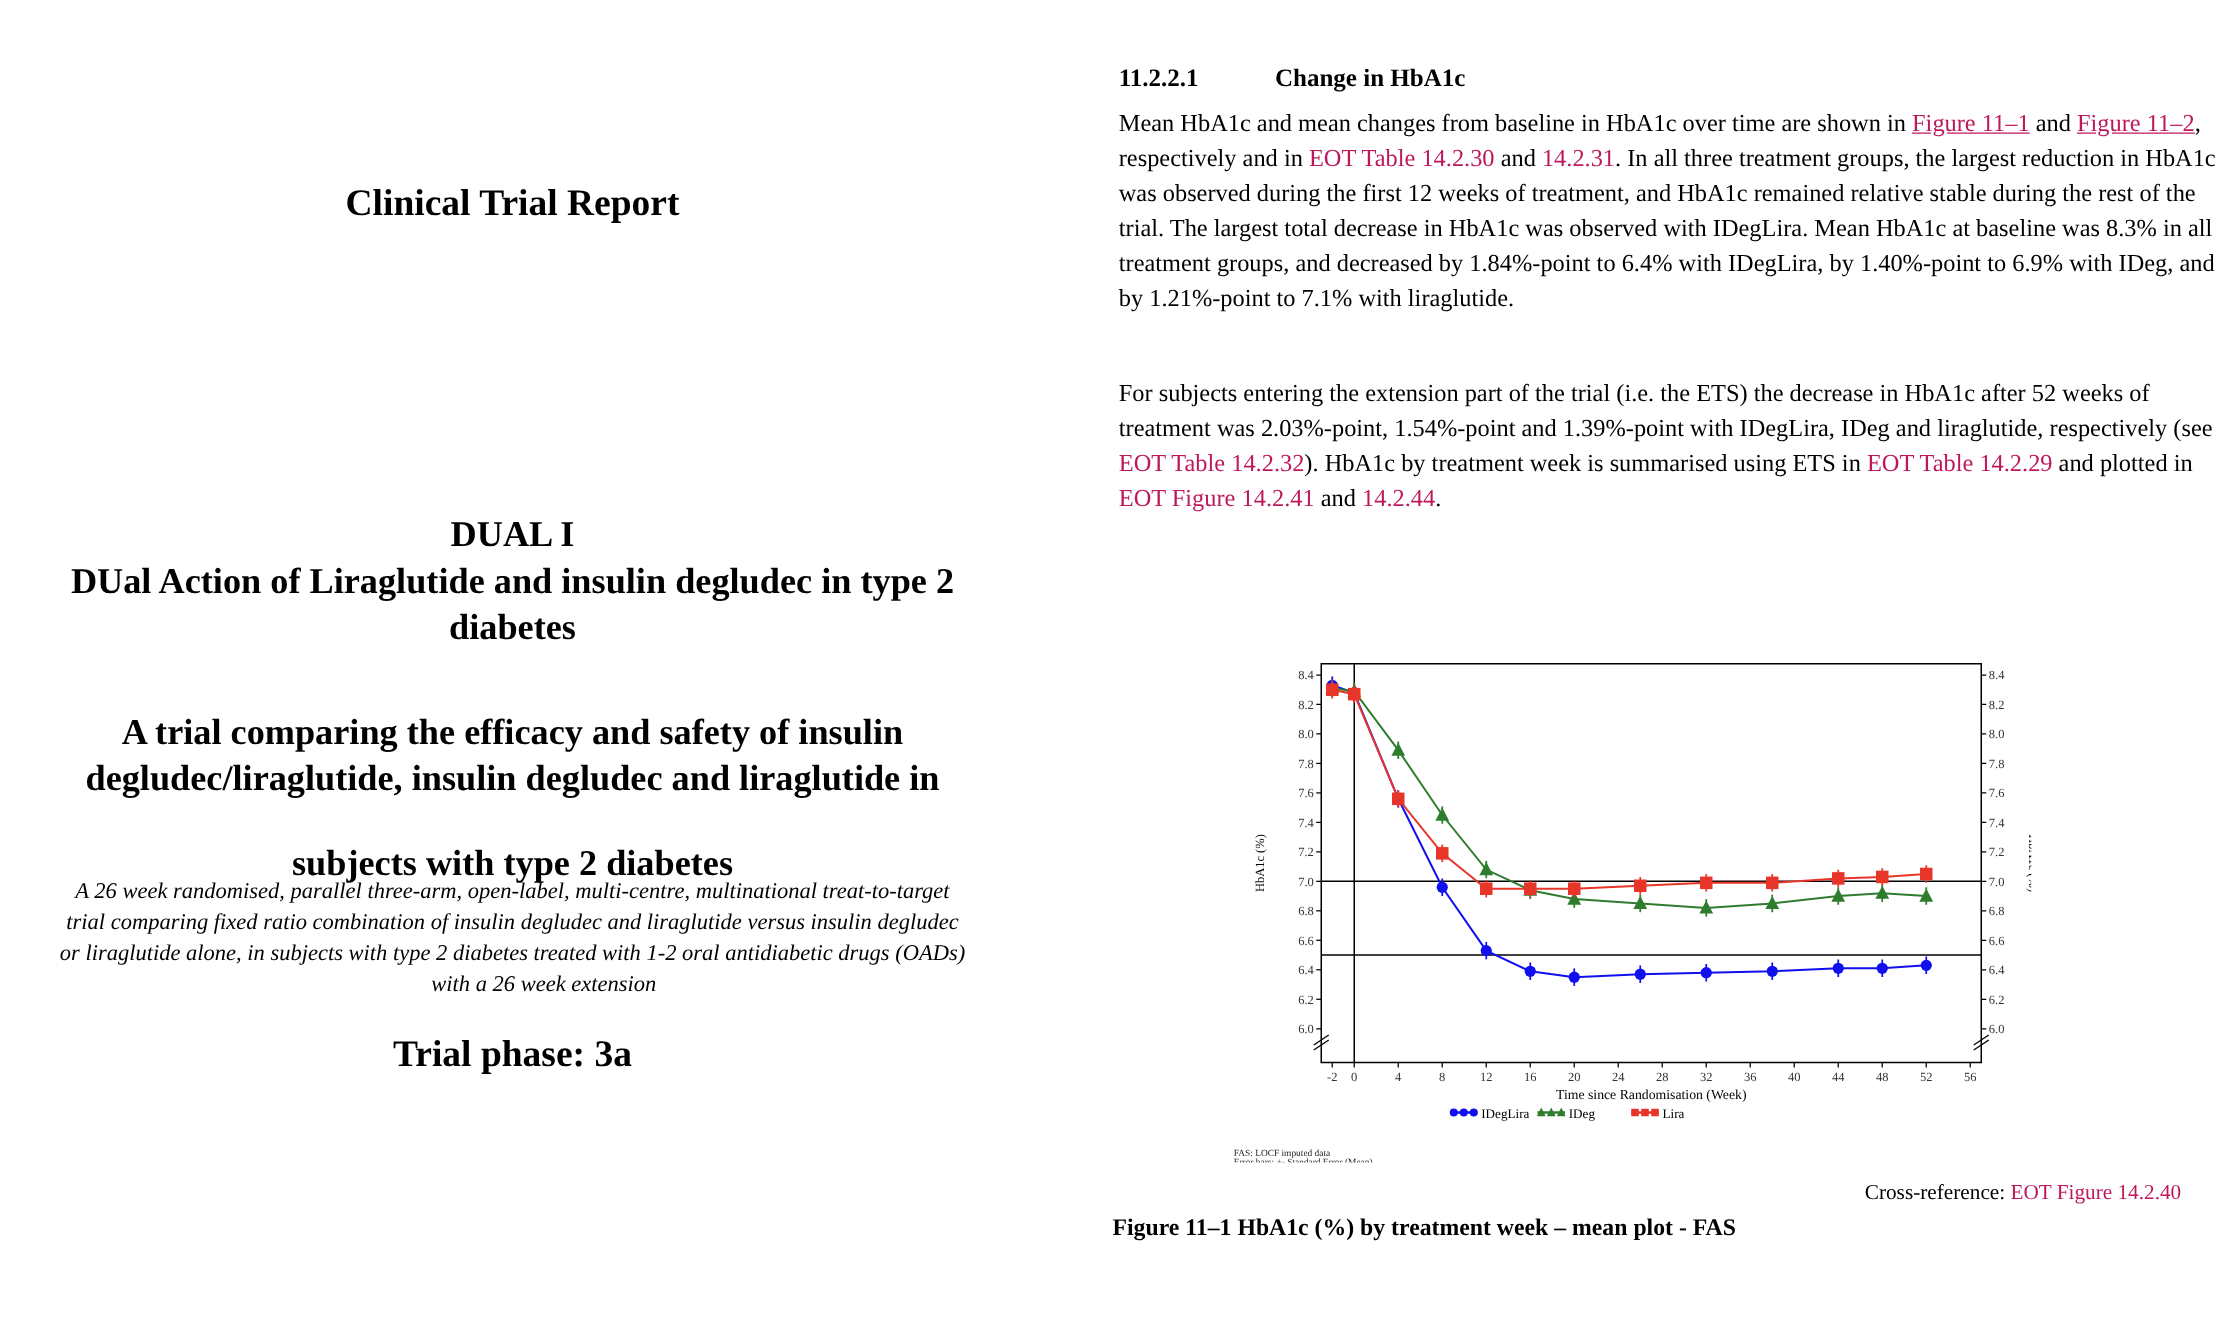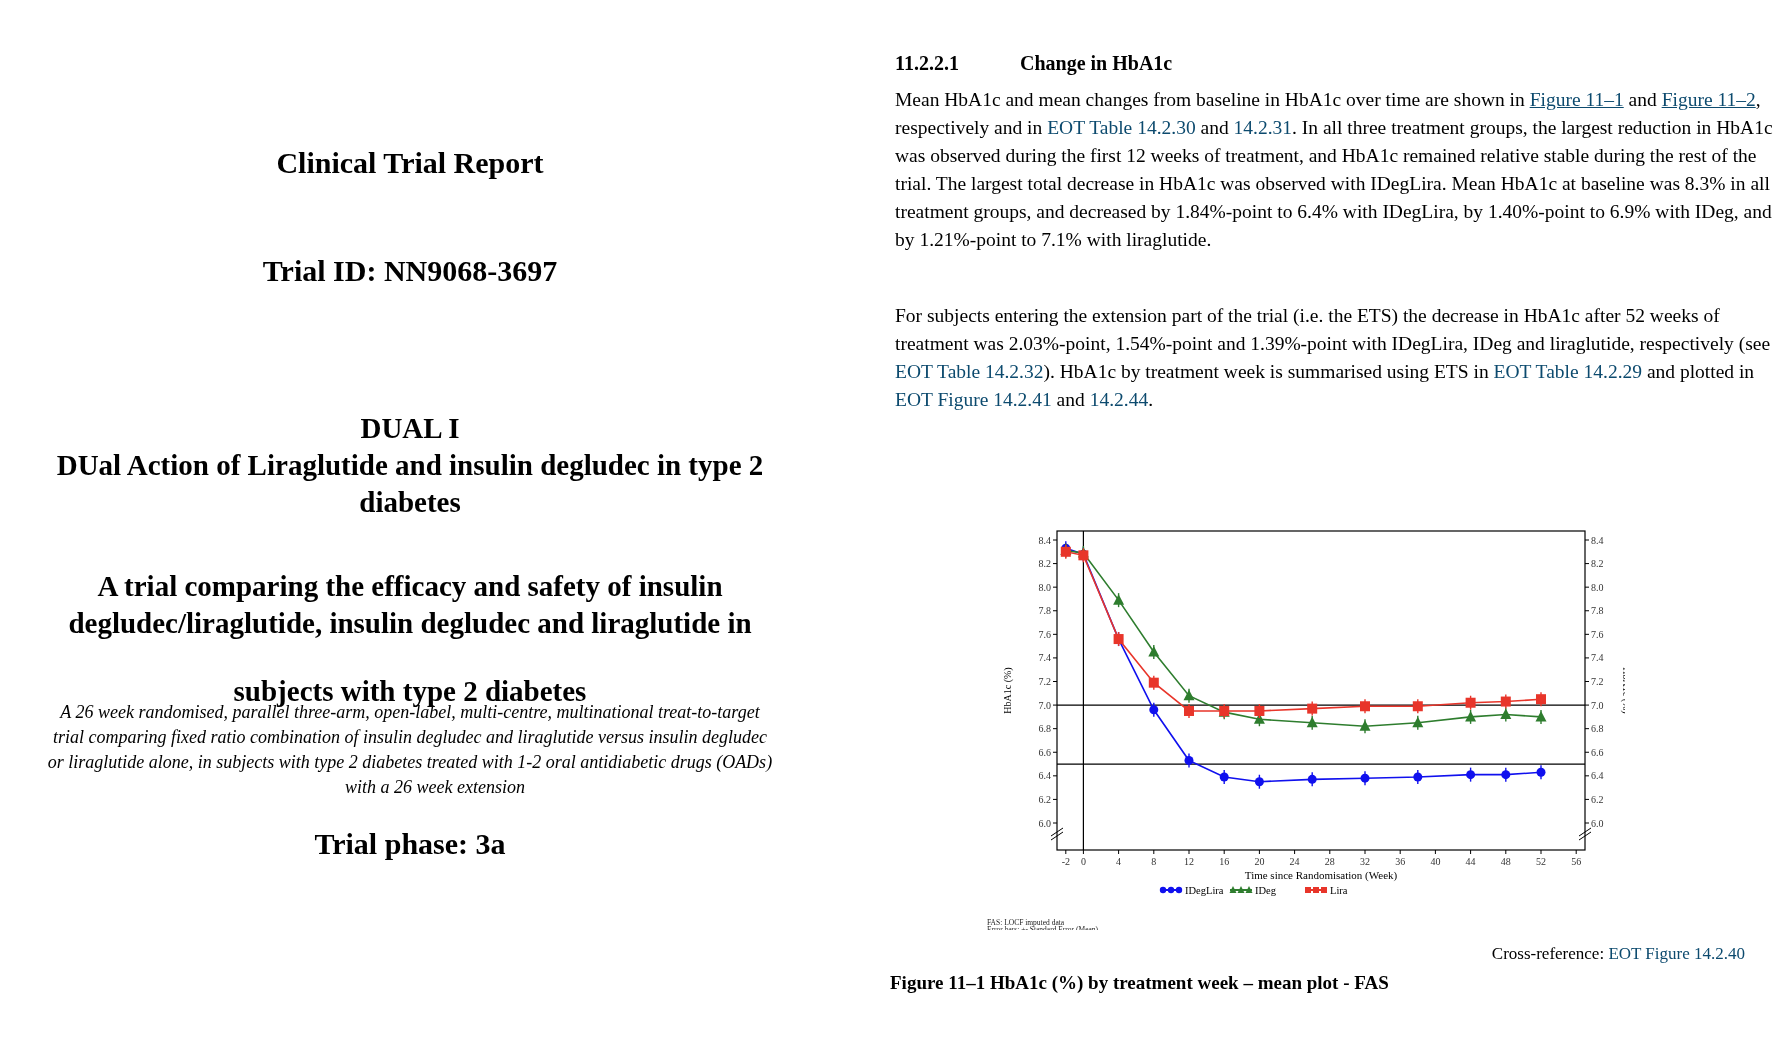--- a/index.html
+++ b/index.html
@@ -5,33 +5,32 @@
   html, body { margin:0; padding:0; background:#ffffff; }
   body { width:1782px; height:1056px; position:relative; overflow:hidden; font-family:"Liberation Serif", serif; color:#000; }
   .left-page { position:absolute; left:0; top:0; width:820px; height:961px; text-align:center; }
   .h-title { position:absolute; left:0; width:820px; font-weight:bold; font-size:30px; }
   .h-sub { position:absolute; left:0; width:820px; font-weight:bold; font-size:29px; line-height:37px; }
   .synopsis { position:absolute; left:0; width:820px; font-size:18px; line-height:25px;font-style:italic; }
   .right-page { position:absolute; left:895px; top:0; width:880px; height:1036px; }
   .sec-head { position:absolute; left:0; top:52px; font-weight:bold; font-size:20px; }
   .sec-head .num { display:inline-block; width:125px; }
   .para { position:absolute; left:0; width:880px; font-size:19.5px; line-height:28px; }
-  .link { color:#0c4a6e; }
+  .link { color:#be185d; }
   .link.u { text-decoration:underline; }
   .xref { position:absolute; right:30px; top:944px; font-size:17px; }
   .fig-cap { position:absolute; left:-5px; top:972px; font-weight:bold; font-size:19px; }
   .chart { position:absolute; left:985px; top:520px; width:640px; height:410px; }
   svg text { font-family:"Liberation Serif", serif; }
 </style>
 </head>
 <body>
 
 <div class="left-page">
   <div class="h-title" style="top:146px;">Clinical Trial Report</div>
-  <div class="h-title" style="top:254px;">Trial ID: NN9068-3697</div>
   <div class="h-sub" style="top:410px;">DUAL I</div>
   <div class="h-sub" style="top:447px;">DUal Action of Liraglutide and insulin degludec in type 2</div>
   <div class="h-sub" style="top:484px;">diabetes</div>
   <div class="h-sub" style="top:568px;">A trial comparing the efficacy and safety of insulin</div>
   <div class="h-sub" style="top:605px;">degludec/liraglutide, insulin degludec and liraglutide in</div>
   <div class="h-sub" style="top:673px;">subjects with type 2 diabetes</div>
   <div class="synopsis" style="top:700px;">A 26 week randomised, parallel three-arm, open-label, multi-centre, multinational treat-to-target</div>
   <div class="synopsis" style="top:725px;">trial comparing fixed ratio combination of insulin degludec and liraglutide versus insulin degludec</div>
   <div class="synopsis" style="top:750px;">or liraglutide alone, in subjects with type 2 diabetes treated with 1-2 oral antidiabetic drugs (OADs)</div>
   <div class="synopsis" style="top:775px;padding-left:25px;">with a 26 week extension</div>

